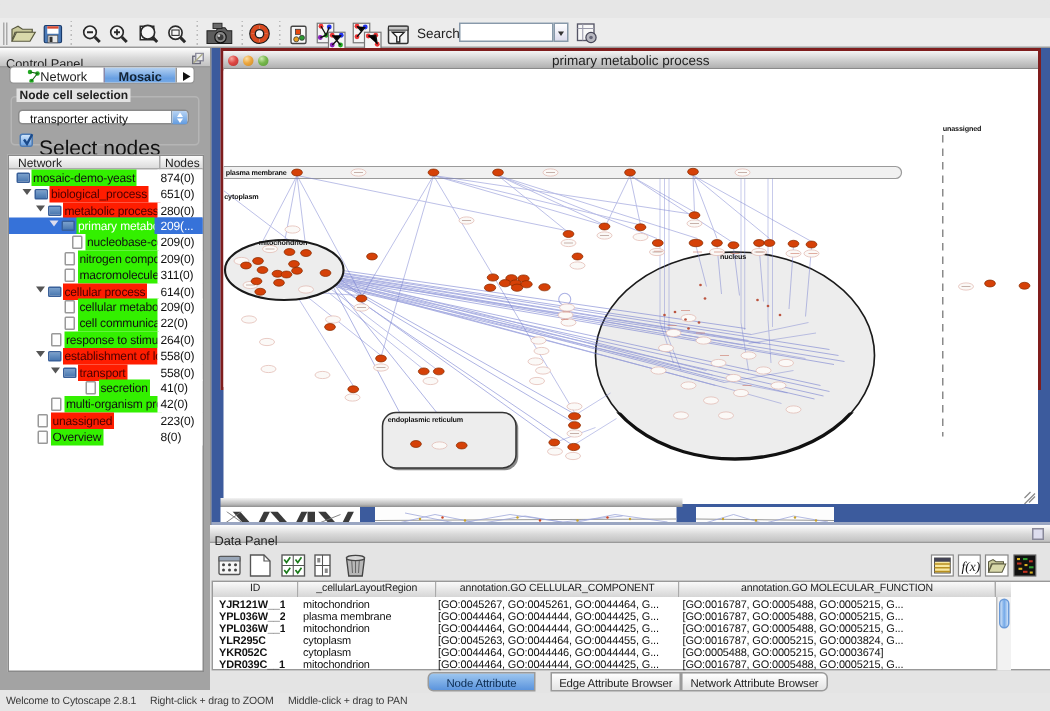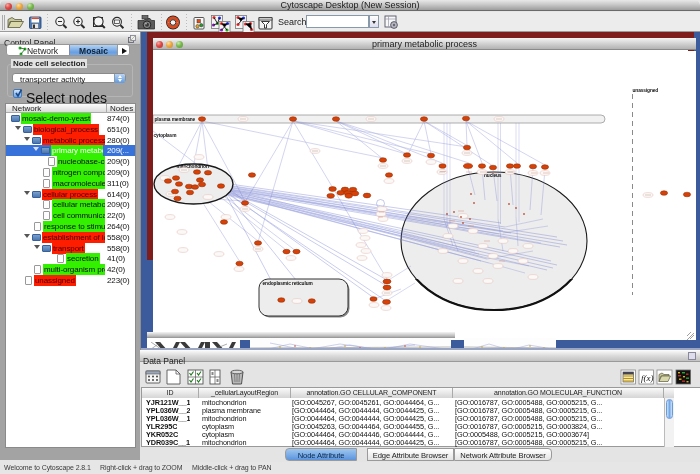--- a/index.html
+++ b/index.html
@@ -14,39 +14,33 @@
 #tree{position:absolute;left:5px;top:71px;width:131px;height:345px;background:#fff;border:1px solid #8a8a8a}
 .trow{position:absolute;left:0;width:129px;height:11px;font-size:8px;line-height:11px;color:#111;white-space:nowrap;letter-spacing:-0.1px}
 .hl{display:inline-block;padding:0 1px;height:11px}
 .grn{background:#33f000}
 .red{background:#ff1d00;color:#4a0000}
 .cnt{position:absolute;left:99px;top:0;font-size:8px;color:#111;background:#fff;width:30px;height:11px;padding-left:2px}
 .fold{display:inline-block;width:9px;height:7px;background:linear-gradient(#7aa0cc,#4a78b0);border:1px solid #39609a;border-radius:1px;vertical-align:-1px;margin-right:1px}
 .file{display:inline-block;width:7px;height:9px;background:#fdfdfd;border:1px solid #999;border-radius:1px;vertical-align:-2px;margin-right:2px}
 .arr{display:inline-block;width:0;height:0;border-left:3.5px solid transparent;border-right:3.5px solid transparent;border-top:4.5px solid #555;vertical-align:2px;margin-right:2px}
 #desk{position:absolute;left:141px;top:32px;width:559px;height:318px;background:#3c5b9d}
-#frame{position:absolute;left:147px;top:32px;width:547px;height:228px;border:6px solid #7f1d1d;background:#fff}
+#frame{position:absolute;left:147px;top:32px;width:547px;height:228px;border:2px solid #7f1d1d;background:#fff}
 #ftitle{position:absolute;left:0;top:0;width:543px;height:12px;background:linear-gradient(#f4f4f4,#cfcfcf 55%,#b2b2b2);border-bottom:1px solid #8a8a8a}
 #canvas{position:absolute;left:0px;top:13px;width:543px;height:289px;background:#fff;overflow:hidden}
 #datapanel{position:absolute;left:140px;top:350px;width:560px;height:112px;background:#e4e4e4}
 #dphead{position:absolute;left:0;top:0;width:560px;height:12px}
 #dtable{position:absolute;left:1px;top:37px;width:630px;height:60px;background:#fff;border:1px solid #999}
 .th{position:absolute;top:0;height:10px;background:linear-gradient(#fafafa,#d5d5d5);border-right:1px solid #aaa;font-size:7px;color:#222;text-align:center;line-height:10px;overflow:hidden;letter-spacing:-0.1px}
 .td{position:absolute;height:8px;font-size:7.3px;line-height:8px;color:#111;white-space:nowrap;overflow:hidden;letter-spacing:-0.1px}
 #status{position:absolute;left:0;top:462px;width:700px;height:12px;background:#e6e6e6;font-size:7px;color:#3a3a3a;letter-spacing:-0.1px}
 .tab3{position:absolute;top:98px;height:13px;font-size:7.6px;line-height:13px;letter-spacing:-0.1px;text-align:center;border:1px solid #9a9a9a;background:linear-gradient(#fff,#e4e4e4);color:#222}
 </style></head>
 <body>
 <div id="win">
-<div id="titlebar">
- <div class="tl" style="left:5px;background:radial-gradient(circle at 35% 30%,#f5a9a0,#df4744 45%,#b03330)"></div>
- <div class="tl" style="left:16px;background:radial-gradient(circle at 35% 30%,#fbe0a8,#eda73e 45%,#c7872b)"></div>
- <div class="tl" style="left:27px;background:radial-gradient(circle at 35% 30%,#cdeab0,#77b84c 45%,#5a9739)"></div>
- <div class="t">Cytoscape Desktop (New Session)</div>
-</div>
 <div id="toolbar">
  <div class="abs" style="left:2px;top:3px;width:3px;height:15px;border-left:1px solid #aaa;border-right:1px solid #aaa"></div>
  <div id="tbicons">
         <svg width="700" height="20" style="position:absolute;left:0;top:0">
   <g>
             <path d="M8 15.5 L8 7.5 L12 5.5 L15 7.5 L21.5 7.5 L21.5 9.5 L10 9.5 L8 15.5 Z" fill="#c8c89a" stroke="#5a5a40" stroke-width="0.8"></path>
             <path d="M8 15.5 L11 9.5 L23.5 9.5 L20 15.5 Z" fill="#d8d8aa" stroke="#5a5a40" stroke-width="0.8"></path>
           </g>
   <g>
             <rect x="29.5" y="5" width="11.5" height="11.5" rx="1" fill="#4a7ab8" stroke="#1a3a6a" stroke-width="0.8"></rect>
@@ -195,20 +189,21 @@
   <div class="trow" style="top:73.8px"><span class="file" style="margin-left:37px"></span><span class="hl grn" style="max-width:54px;overflow:hidden;vertical-align:top">macromolecule</span><span class="cnt">311(0)</span></div>
   <div class="trow" style="top:84.6px"><span class="arr" style="margin-left:18px"></span><span class="fold"></span><span class="hl red">cellular process</span><span class="cnt">614(0)</span></div>
   <div class="trow" style="top:95.4px"><span class="file" style="margin-left:37px"></span><span class="hl grn" style="max-width:54px;overflow:hidden;vertical-align:top">cellular metabol</span><span class="cnt">209(0)</span></div>
   <div class="trow" style="top:106.2px"><span class="file" style="margin-left:37px"></span><span class="hl grn" style="max-width:54px;overflow:hidden;vertical-align:top">cell communicati</span><span class="cnt">22(0)</span></div>
   <div class="trow" style="top:117px"><span class="file" style="margin-left:28px"></span><span class="hl grn" style="max-width:63px;overflow:hidden;vertical-align:top">response to stimulu</span><span class="cnt">264(0)</span></div>
   <div class="trow" style="top:127.8px"><span class="arr" style="margin-left:18px"></span><span class="fold"></span><span class="hl red" style="max-width:63px;overflow:hidden;vertical-align:top">establishment of lo</span><span class="cnt">558(0)</span></div>
   <div class="trow" style="top:139px"><span class="arr" style="margin-left:28px"></span><span class="fold"></span><span class="hl red">transport</span><span class="cnt">558(0)</span></div>
   <div class="trow" style="top:149.4px"><span class="file" style="margin-left:51px"></span><span class="hl grn">secretion</span><span class="cnt">41(0)</span></div>
   <div class="trow" style="top:160.2px"><span class="file" style="margin-left:28px"></span><span class="hl grn" style="max-width:65px;overflow:hidden;vertical-align:top">multi-organism pro</span><span class="cnt">42(0)</span></div>
   <div class="trow" style="top:171px"><span class="file" style="margin-left:19px"></span><span class="hl red">unassigned</span><span class="cnt">223(0)</span></div>
+  <div class="trow" style="top:181.8px"><span class="file" style="margin-left:19px"></span><span class="hl grn">Overview</span><span class="cnt">8(0)</span></div>
  </div>
 </div>
 <div id="desk"></div>
 <div id="bottomslivers">
  <div class="abs" style="left:141px;top:348px;width:559px;height:2px;background:#9aa6c2;z-index:5"></div>
  <div class="abs" style="left:147px;top:338px;width:93px;height:10px;background:#fff;overflow:hidden;z-index:5">
   <svg width="93" height="10">
    <g fill="#3a3a3a">
             <polygon points="8,0 13,0 22,10 17,10"></polygon>
             <polygon points="24,10 29,0 33,0 28,10"></polygon>

